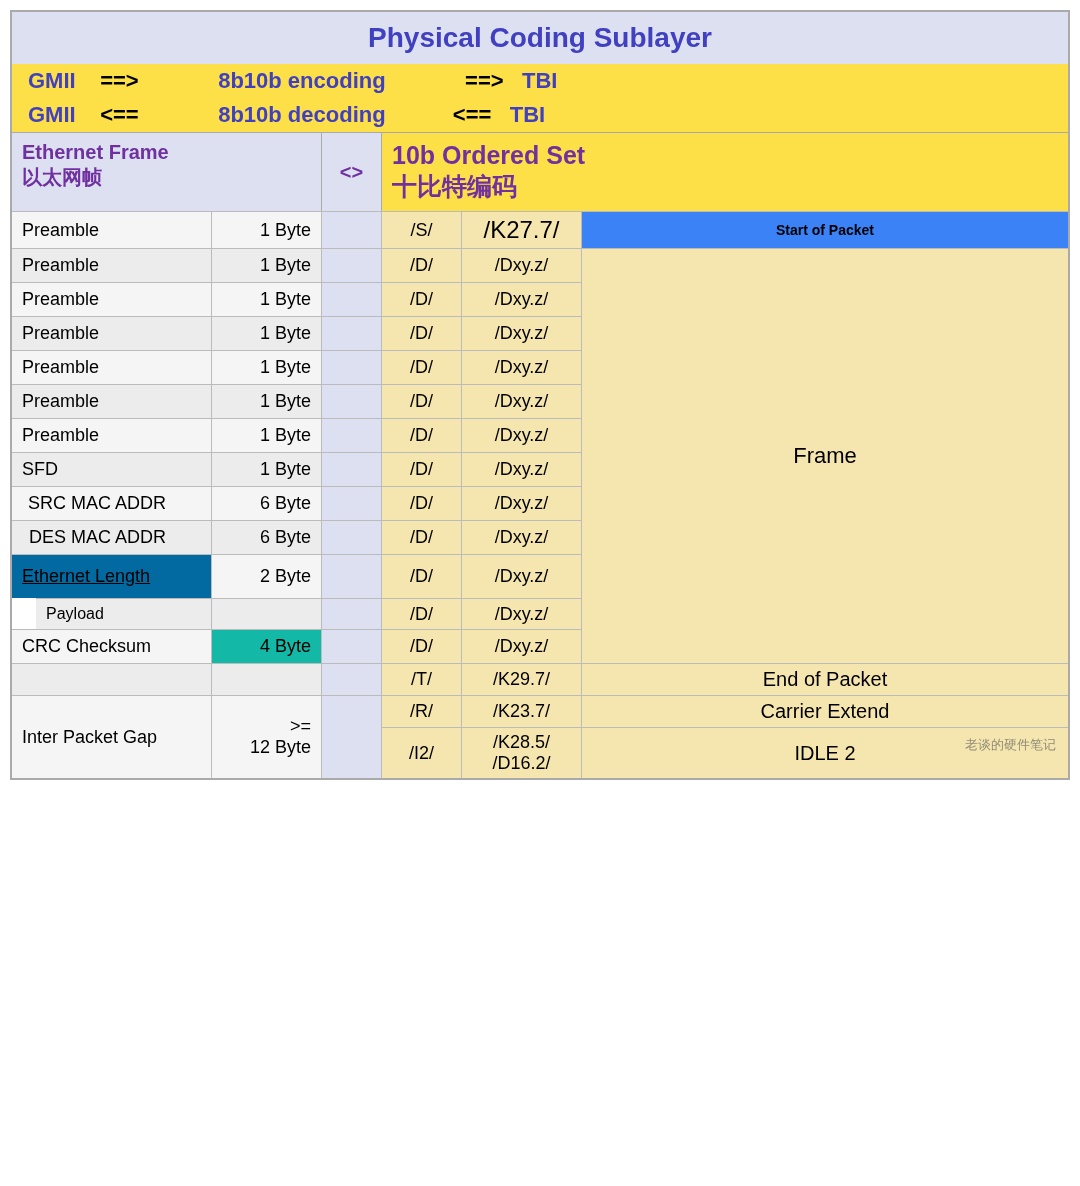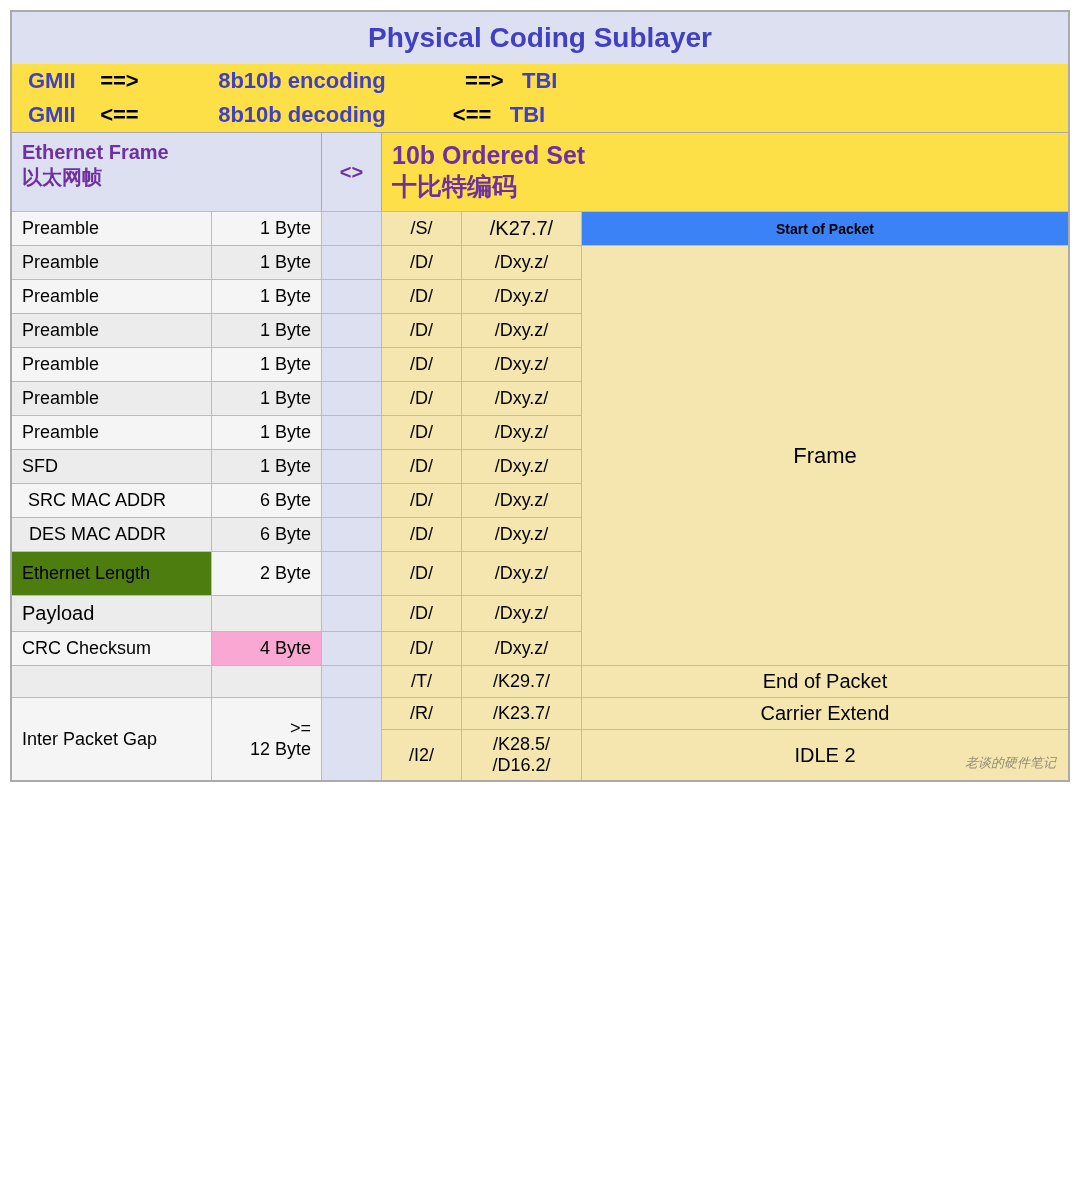--- a/index.html
+++ b/index.html
@@ -108,21 +108,21 @@
   </div>
 
   <div class="table-container" style="position:relative;">
 
     <div style="display:grid; grid-template-columns: 200px 110px 60px 80px 120px 1fr; position:relative;">
 
       <div style="padding:6px 10px;font-size:18px;display:flex;align-items:center;border-right:1px solid #bbb;border-top:1px solid #bbb;background:#f5f5f5;grid-column:1;grid-row:1;">Preamble</div>
       <div style="padding:6px 10px;font-size:18px;display:flex;align-items:center;justify-content:flex-end;border-right:1px solid #bbb;border-top:1px solid #bbb;background:#f5f5f5;grid-column:2;grid-row:1;">1 Byte</div>
       <div style="background:#dde0f0;display:flex;align-items:center;justify-content:center;border-right:1px solid #bbb;border-top:1px solid #bbb;font-size:18px;font-weight:bold;grid-column:3;grid-row:1;"></div>
       <div style="background:#f5e6b0;display:flex;align-items:center;justify-content:center;font-size:18px;border-right:1px solid #bbb;border-top:1px solid #bbb;padding:4px;grid-column:4;grid-row:1;">/S/</div>
-      <div style="background:#f5e6b0;display:flex;align-items:center;justify-content:center;font-size:20px;border-right:1px solid #bbb;border-top:1px solid #bbb;padding:4px;grid-column:5;grid-row:1;">/K27.7/</div>
+      <div style="background:#f5e6b0;display:flex;align-items:center;justify-content:center;font-size:24px;border-right:1px solid #bbb;border-top:1px solid #bbb;padding:4px;grid-column:5;grid-row:1;">/K27.7/</div>
       <div style="background:#3b82f6;display:flex;align-items:center;justify-content:center;font-size:14px;border-top:1px solid #bbb;padding:4px;text-align:center;grid-column:6;grid-row:1;font-weight:bold;">Start of Packet</div>
 
       <div style="padding:6px 10px;font-size:18px;display:flex;align-items:center;border-right:1px solid #bbb;border-top:1px solid #bbb;background:#ececec;grid-column:1;grid-row:2;">Preamble</div>
       <div style="padding:6px 10px;font-size:18px;display:flex;align-items:center;justify-content:flex-end;border-right:1px solid #bbb;border-top:1px solid #bbb;background:#ececec;grid-column:2;grid-row:2;">1 Byte</div>
       <div style="background:#dde0f0;display:flex;align-items:center;justify-content:center;border-right:1px solid #bbb;border-top:1px solid #bbb;font-size:18px;font-weight:bold;grid-column:3;grid-row:2;"></div>
       <div style="background:#f5e6b0;display:flex;align-items:center;justify-content:center;font-size:18px;border-right:1px solid #bbb;border-top:1px solid #bbb;padding:4px;grid-column:4;grid-row:2;">/D/</div>
       <div style="background:#f5e6b0;display:flex;align-items:center;justify-content:center;font-size:18px;border-right:1px solid #bbb;border-top:1px solid #bbb;padding:4px;grid-column:5;grid-row:2;">/Dxy.z/</div>
 
       <div style="background:#f5e6b0;display:flex;align-items:center;justify-content:center;font-size:22px;padding:4px;text-align:center;grid-column:6;grid-row:2/14;border-top:1px solid #bbb;">Frame</div>
 
@@ -167,34 +167,34 @@
       <div style="background:#dde0f0;display:flex;align-items:center;justify-content:center;border-right:1px solid #bbb;border-top:1px solid #bbb;font-size:18px;font-weight:bold;grid-column:3;grid-row:9;"></div>
       <div style="background:#f5e6b0;display:flex;align-items:center;justify-content:center;font-size:18px;border-right:1px solid #bbb;border-top:1px solid #bbb;padding:4px;grid-column:4;grid-row:9;">/D/</div>
       <div style="background:#f5e6b0;display:flex;align-items:center;justify-content:center;font-size:18px;border-right:1px solid #bbb;border-top:1px solid #bbb;padding:4px;grid-column:5;grid-row:9;">/Dxy.z/</div>
 
       <div style="padding:6px 17px;font-size:18px;display:flex;align-items:center;border-right:1px solid #bbb;border-top:1px solid #bbb;background:#ececec;grid-column:1;grid-row:10;">DES MAC ADDR</div>
       <div style="padding:6px 10px;font-size:18px;display:flex;align-items:center;justify-content:flex-end;border-right:1px solid #bbb;border-top:1px solid #bbb;background:#ececec;grid-column:2;grid-row:10;">6 Byte</div>
       <div style="background:#dde0f0;display:flex;align-items:center;justify-content:center;border-right:1px solid #bbb;border-top:1px solid #bbb;font-size:18px;font-weight:bold;grid-column:3;grid-row:10;"></div>
       <div style="background:#f5e6b0;display:flex;align-items:center;justify-content:center;font-size:18px;border-right:1px solid #bbb;border-top:1px solid #bbb;padding:4px;grid-column:4;grid-row:10;">/D/</div>
       <div style="background:#f5e6b0;display:flex;align-items:center;justify-content:center;font-size:18px;border-right:1px solid #bbb;border-top:1px solid #bbb;padding:4px;grid-column:5;grid-row:10;">/Dxy.z/</div>
 
-      <div style="padding:6px 10px;font-size:18px;display:flex;align-items:center;border-right:1px solid #bbb;border-top:1px solid #bbb;background:#4d7c0f;grid-column:1;grid-row:11;">Ethernet Length</div>
+      <div style="padding:6px 10px;font-size:18px;display:flex;align-items:center;border-right:1px solid #bbb;border-top:1px solid #bbb;background:#0369a1;grid-column:1;grid-row:11;text-decoration:underline;">Ethernet Length</div>
       <div style="padding:11px 10px;font-size:18px;display:flex;align-items:center;justify-content:flex-end;border-right:1px solid #bbb;border-top:1px solid #bbb;background:#f5f5f5;grid-column:2;grid-row:11;">2 Byte</div>
       <div style="background:#dde0f0;display:flex;align-items:center;justify-content:center;border-right:1px solid #bbb;border-top:1px solid #bbb;font-size:18px;font-weight:bold;grid-column:3;grid-row:11;"></div>
       <div style="background:#f5e6b0;display:flex;align-items:center;justify-content:center;font-size:18px;border-right:1px solid #bbb;border-top:1px solid #bbb;padding:4px;grid-column:4;grid-row:11;">/D/</div>
       <div style="background:#f5e6b0;display:flex;align-items:center;justify-content:center;font-size:18px;border-right:1px solid #bbb;border-top:1px solid #bbb;padding:4px;grid-column:5;grid-row:11;">/Dxy.z/</div>
 
-      <div style="padding:6px 10px;font-size:20px;display:flex;align-items:center;border-right:1px solid #bbb;border-top:1px solid #bbb;background:#ececec;grid-column:1;grid-row:12;">Payload</div>
+      <div style="padding:6px 10px;font-size:16px;display:flex;align-items:center;border-right:1px solid #bbb;border-top:1px solid #bbb;background:#ececec;grid-column:1;grid-row:12;margin-left:24px;">Payload</div>
       <div style="padding:6px 10px;font-size:18px;display:flex;align-items:center;justify-content:flex-end;border-right:1px solid #bbb;border-top:1px solid #bbb;background:#ececec;grid-column:2;grid-row:12;"></div>
       <div style="background:#dde0f0;display:flex;align-items:center;justify-content:center;border-right:1px solid #bbb;border-top:1px solid #bbb;font-size:18px;font-weight:bold;grid-column:3;grid-row:12;"></div>
       <div style="background:#f5e6b0;display:flex;align-items:center;justify-content:center;font-size:18px;border-right:1px solid #bbb;border-top:1px solid #bbb;padding:4px;grid-column:4;grid-row:12;">/D/</div>
       <div style="background:#f5e6b0;display:flex;align-items:center;justify-content:center;font-size:18px;border-right:1px solid #bbb;border-top:1px solid #bbb;padding:4px;grid-column:5;grid-row:12;">/Dxy.z/</div>
 
       <div style="padding:6px 10px;font-size:18px;display:flex;align-items:center;border-right:1px solid #bbb;border-top:1px solid #bbb;background:#f5f5f5;grid-column:1;grid-row:13;">CRC Checksum</div>
-      <div style="padding:6px 10px;font-size:18px;display:flex;align-items:center;justify-content:flex-end;border-right:1px solid #bbb;border-top:1px solid #bbb;background:#f9a8d4;grid-column:2;grid-row:13;">4 Byte</div>
+      <div style="padding:6px 10px;font-size:18px;display:flex;align-items:center;justify-content:flex-end;border-right:1px solid #bbb;border-top:1px solid #bbb;background:#14b8a6;grid-column:2;grid-row:13;">4 Byte</div>
       <div style="background:#dde0f0;display:flex;align-items:center;justify-content:center;border-right:1px solid #bbb;border-top:1px solid #bbb;font-size:18px;font-weight:bold;grid-column:3;grid-row:13;"></div>
       <div style="background:#f5e6b0;display:flex;align-items:center;justify-content:center;font-size:18px;border-right:1px solid #bbb;border-top:1px solid #bbb;padding:4px;grid-column:4;grid-row:13;">/D/</div>
       <div style="background:#f5e6b0;display:flex;align-items:center;justify-content:center;font-size:18px;border-right:1px solid #bbb;border-top:1px solid #bbb;padding:4px;grid-column:5;grid-row:13;">/Dxy.z/</div>
 
       <div style="padding:6px 10px;font-size:18px;display:flex;align-items:center;border-right:1px solid #bbb;border-top:1px solid #bbb;background:#ececec;grid-column:1;grid-row:14;"></div>
       <div style="padding:6px 10px;font-size:18px;display:flex;align-items:center;justify-content:flex-end;border-right:1px solid #bbb;border-top:1px solid #bbb;background:#ececec;grid-column:2;grid-row:14;"></div>
       <div style="background:#dde0f0;display:flex;align-items:center;justify-content:center;border-right:1px solid #bbb;border-top:1px solid #bbb;font-size:18px;font-weight:bold;grid-column:3;grid-row:14;"></div>
       <div style="background:#f5e6b0;display:flex;align-items:center;justify-content:center;font-size:18px;border-right:1px solid #bbb;border-top:1px solid #bbb;padding:4px;grid-column:4;grid-row:14;">/T/</div>
       <div style="background:#f5e6b0;display:flex;align-items:center;justify-content:center;font-size:18px;border-right:1px solid #bbb;border-top:1px solid #bbb;padding:4px;grid-column:5;grid-row:14;">/K29.7/</div>
       <div style="background:#f5e6b0;display:flex;align-items:center;justify-content:center;font-size:20px;border-top:1px solid #bbb;padding:4px;text-align:center;grid-column:6;grid-row:14;">End of Packet</div>
@@ -213,16 +213,16 @@
       <div style="background:#f5e6b0;display:flex;align-items:center;justify-content:center;font-size:18px;border-right:1px solid #bbb;border-top:1px solid #bbb;padding:4px;grid-column:4;grid-row:16/18;">/I2/</div>
 
       <div style="background:#f5e6b0;display:flex;flex-direction:column;align-items:center;justify-content:center;font-size:18px;border-right:1px solid #bbb;border-top:1px solid #bbb;padding:4px;grid-column:5;grid-row:16/18;">
         <div>/K28.5/</div>
         <div>/D16.2/</div>
       </div>
       <div style="background:#f5e6b0;display:flex;align-items:center;justify-content:center;font-size:20px;border-top:1px solid #bbb;padding:4px;text-align:center;grid-column:6;grid-row:16/18;">IDLE 2</div>
 
     </div>
 
-    <div style="position:absolute;bottom:8px;right:12px;font-size:13px;color:rgba(80,80,80,0.6);font-style:italic;">老谈的硬件笔记</div>
+    <div style="position:absolute;bottom:24px;right:12px;font-size:13px;color:rgba(80,80,80,0.6);">老谈的硬件笔记</div>
 
   </div>
 </div>
 
 </body></html>

